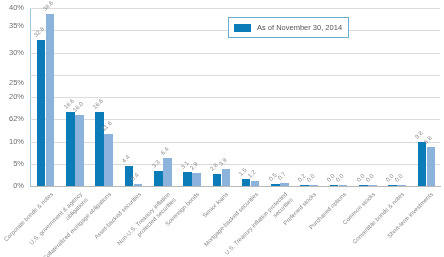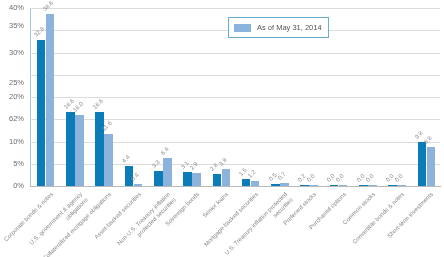--- a/index.html
+++ b/index.html
@@ -257,18 +257,18 @@
       <div class="xcat" style="left: 157.929px; top: 2px;">U.S. Treasury inflation protected securities</div>
       <div class="xcat" style="left: 187.214px; top: 2px;">Preferred stocks</div>
       <div class="xcat" style="left: 216.5px; top: 2px;">Purchased options</div>
       <div class="xcat" style="left: 245.786px; top: 2px;">Common stocks</div>
       <div class="xcat" style="left: 275.071px; top: 2px;">Convertible bonds &amp; notes</div>
       <div class="xcat" style="left: 304.357px; top: 2px;">Short-term investments</div>
     </div>
 
   <div id="legend">
     <div class="legend-row">
-      <span class="legend-swatch s1"></span>
-      <span class="legend-text">As of May 31, 2014</span>
+      <span class="legend-swatch s0"></span>
+      <span class="legend-text">As of November 30, 2014</span>
     </div>
   </div>
 
 </div>
 
 </body></html>

